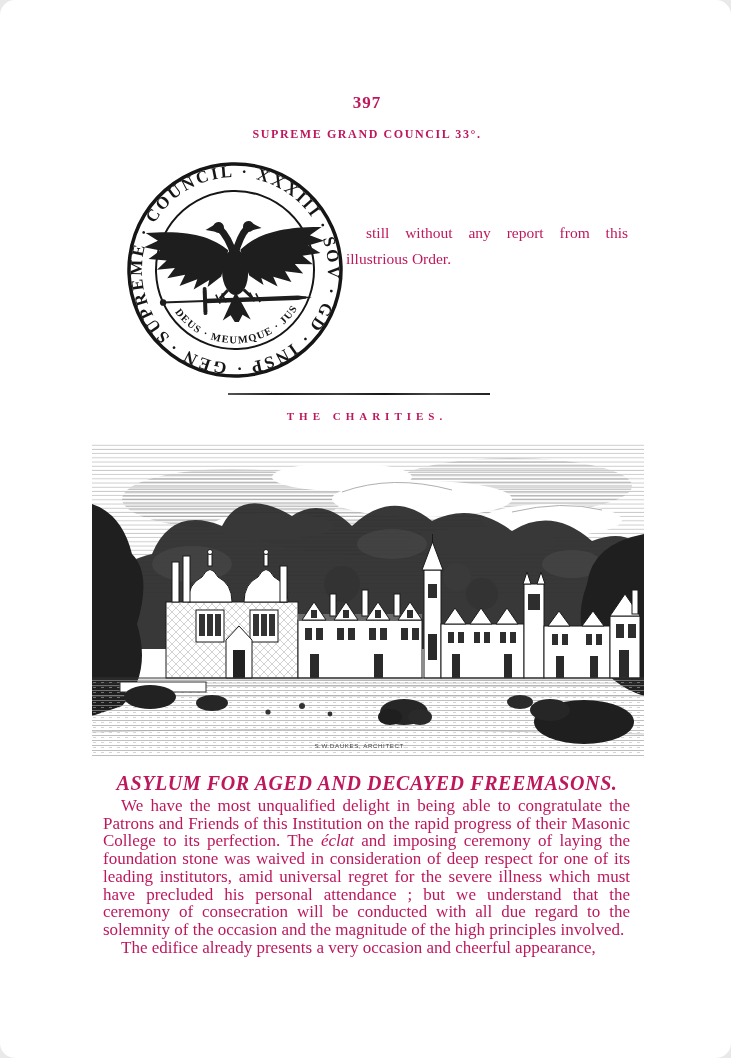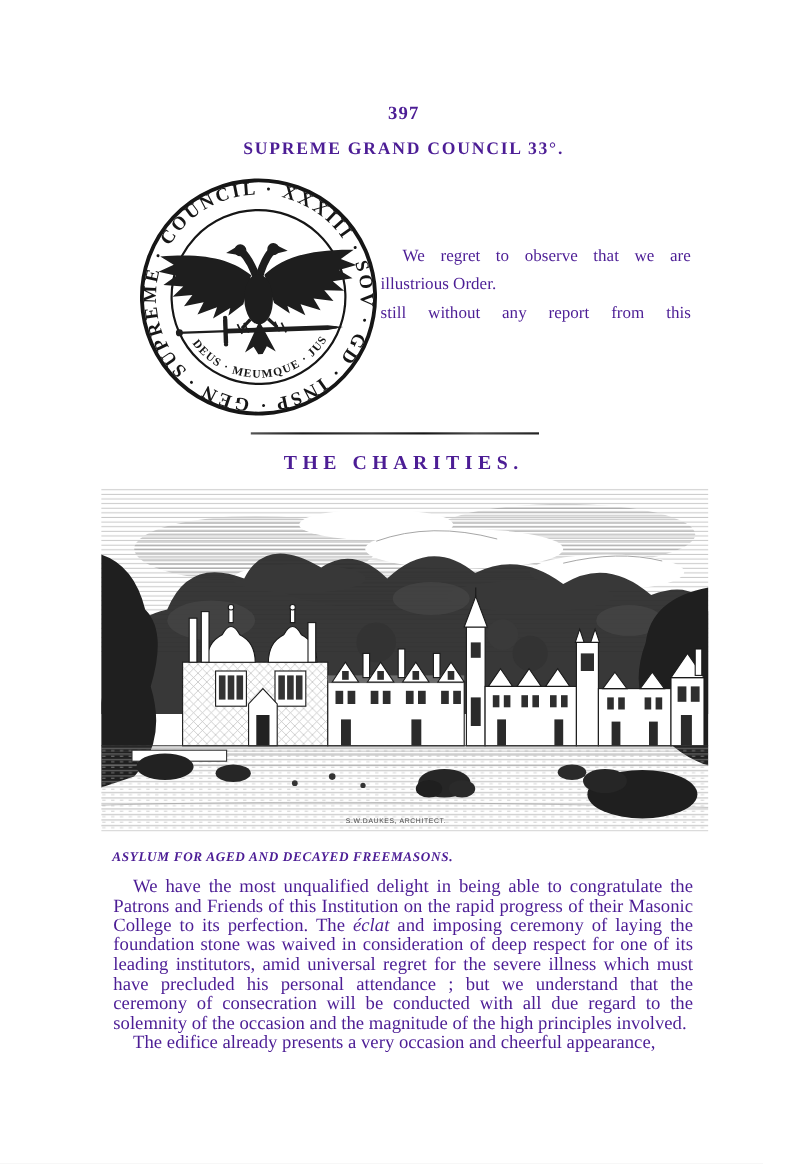--- a/index.html
+++ b/index.html
@@ -2,58 +2,59 @@
 <html><head>
 <meta charset="utf-8">
 <style>
   html,body{margin:0;padding:0;background:#e9e9e9;}
   .page{
     position:relative;
     width:731px;height:1058px;
     margin:0 auto;
     background:#ffffff;
     font-family:"Liberation Serif","DejaVu Serif",serif;
-    color:#4c1d95;
+    color:#be185d;
     overflow:hidden;
+    border-radius:15px;
   }
   .page-number{
     position:absolute;top:93px;left:102px;width:530px;
     text-align:center;font-size:17px;font-weight:bold;letter-spacing:1px;
   }
   .section-heading{
     position:absolute;top:127px;left:102px;width:530px;
-    text-align:center;font-size:16px;font-weight:bold;letter-spacing:1.6px;
+    text-align:center;font-size:12px;font-weight:bold;letter-spacing:1.6px;
   }
   .seal{
     position:absolute;top:153px;left:118px;width:234px;height:234px;
     transform:rotate(-2deg);
   }
   .seal text{font-family:"Liberation Serif","DejaVu Serif",serif;}
   .council-note{
     position:absolute;top:220px;left:346px;width:282px;
     font-size:15.5px;line-height:26px;
   }
   .council-note .note-line{white-space:nowrap;}
   .council-note .jline{text-align:justify;text-align-last:justify;white-space:normal;}
   .council-note .note-line:first-child{text-indent:20px;}
   .divider{
     position:absolute;top:393px;left:228px;width:262px;height:2px;
     background:linear-gradient(90deg,#555 0%,#1f1f1f 18%,#3a3a3a 42%,#161616 60%,#4a4a4a 78%,#222 100%);
   }
   .charities-heading{
     position:absolute;top:410px;left:102px;width:530px;
-    text-align:center;font-size:18px;font-weight:bold;letter-spacing:5px;
+    text-align:center;font-size:11px;font-weight:bold;letter-spacing:5px;
   }
   .engraving{
     position:absolute;top:444px;left:92px;width:552px;height:312px;
   }
   .engraving text{font-family:"Liberation Sans","DejaVu Sans",sans-serif;}
   .article-title{
     position:absolute;top:772px;left:102px;width:530px;
-    text-align:left;font-size:12px;font-weight:bold;font-style:italic;letter-spacing:0.6px;
+    text-align:center;font-size:20px;font-weight:bold;font-style:italic;letter-spacing:0.6px;
   }
   .article-body{
     position:absolute;top:797px;left:103px;width:527px;
     font-size:17px;line-height:17.7px;text-align:justify;
   }
   .article-body p{margin:0;text-indent:18px;}
 </style>
 </head>
 <body>
 
@@ -96,23 +97,22 @@
       <circle cx="-73" cy="30" r="3.2"></circle>
       <path d="M -20 24 L -16 33 M -14 23 L -10 32 M 14 23 L 18 32 M 20 24 L 24 33" stroke="#1e1e1e" stroke-width="1.6" fill="none"></path>
     </g>
 
     <text font-size="10.5" font-weight="bold" letter-spacing="1.2" fill="#161616">
       <textPath href="#mottoPath" startOffset="50%" text-anchor="middle">DEUS · MEUMQUE · JUS</textPath>
     </text>
   </svg>
 
   <div class="council-note">
-    <div class="note-line jline">We regret to observe that we are</div>
+    <div class="note-line jline">still without any report from this</div>
     <div class="note-line">illustrious Order.</div>
-    <div class="note-line jline">still without any report from this</div>
   </div>
 
   <div class="divider"></div>
 
   <div class="charities-heading">THE CHARITIES.</div>
 
   <svg class="engraving" viewBox="0 0 552 312" aria-hidden="true">
     <defs>
       <pattern id="skyh" width="7" height="4.2" patternUnits="userSpaceOnUse">
         <path d="M0 1.2 H7" stroke="#8f8f8f" stroke-width="0.9"></path>

